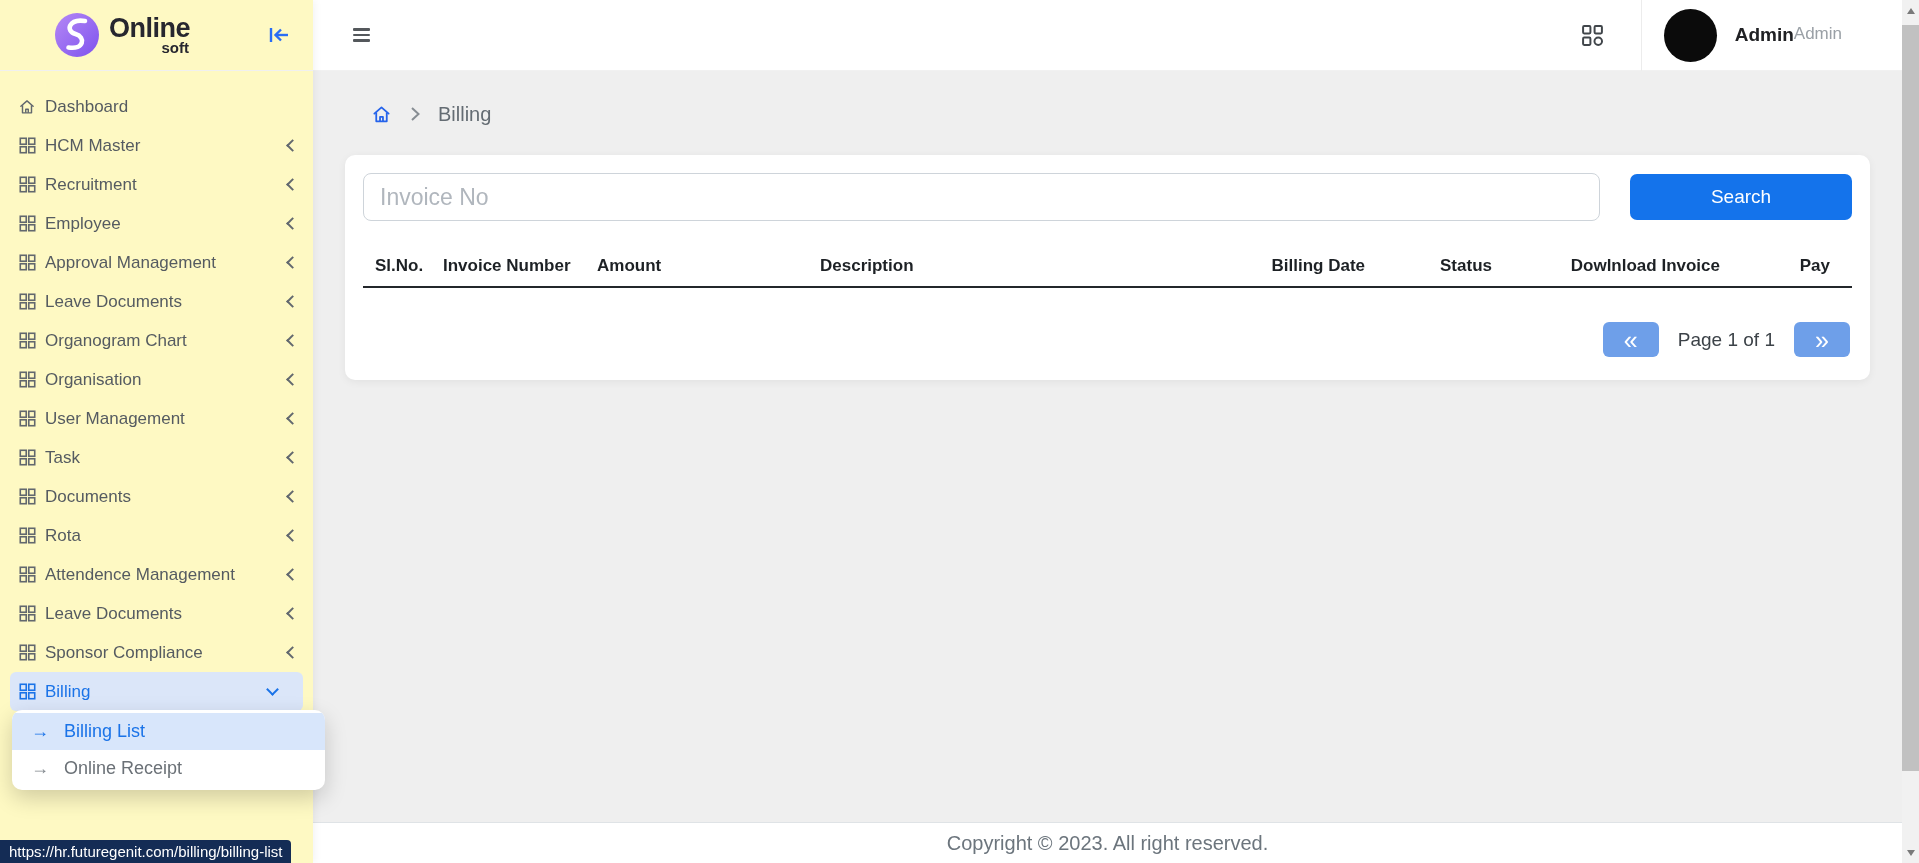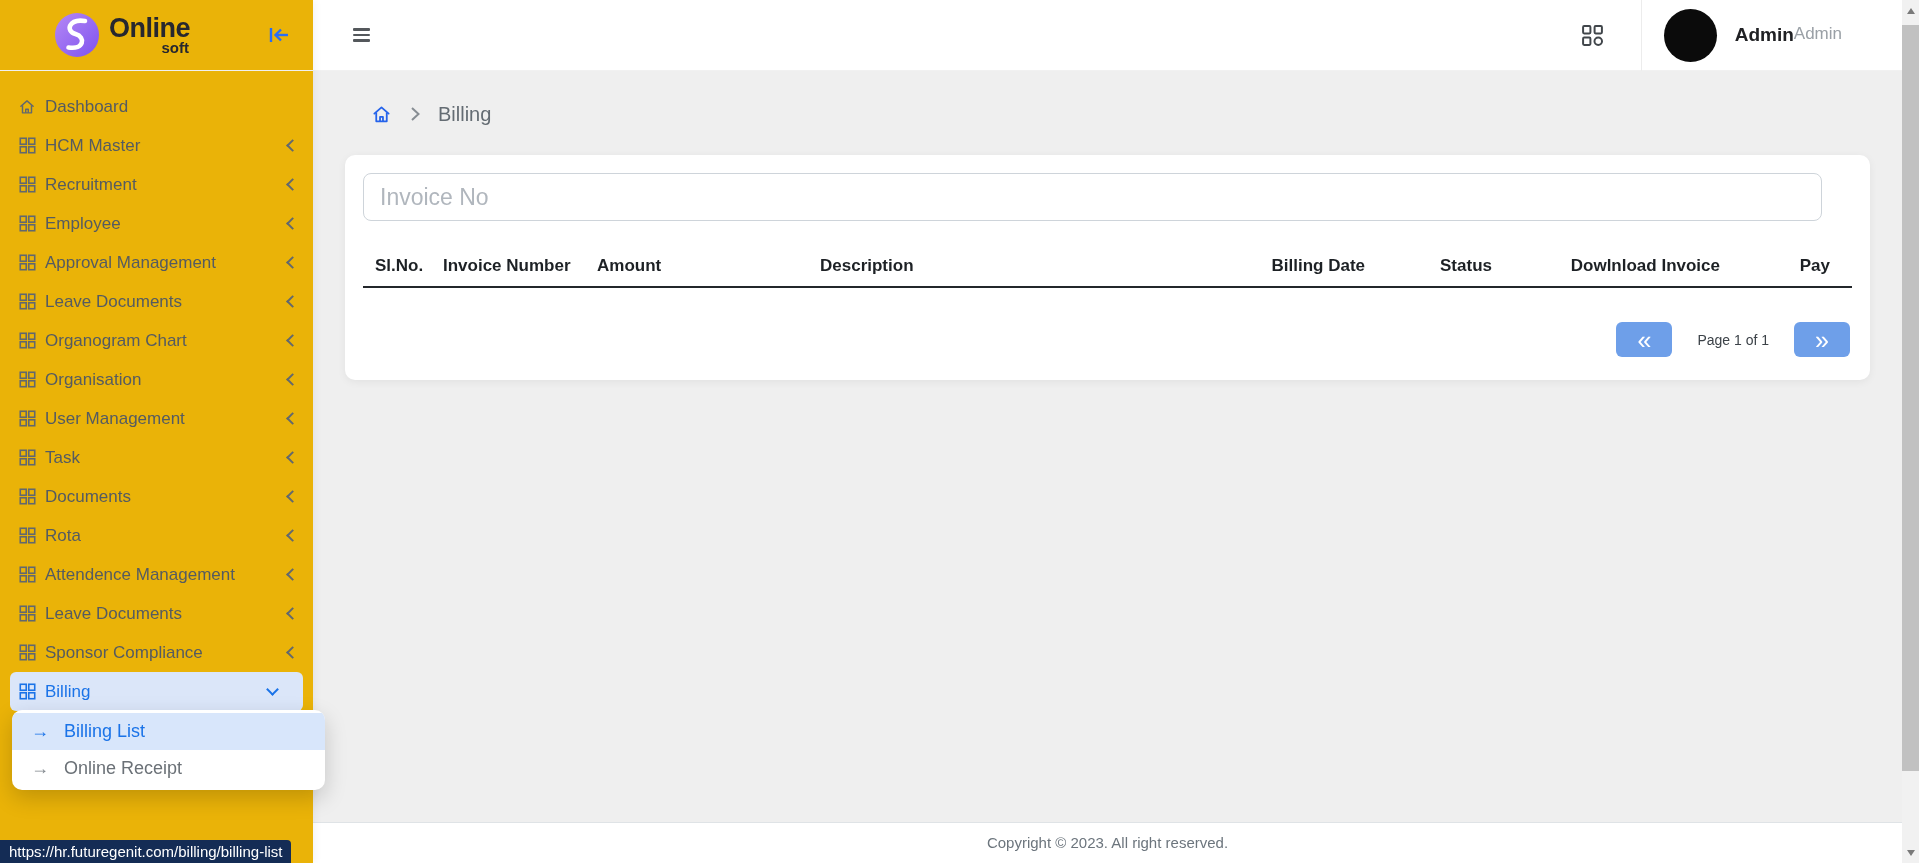--- a/index.html
+++ b/index.html
@@ -7,21 +7,21 @@
     --active-text:#1a73e8;
     --active-bg:#dbe6f9;
     --pg-blue:#6e9fe9;
     --statusbar-bg:#142c55;
   }
   *{box-sizing:border-box;}
   html,body{margin:0;padding:0;width:1919px;height:863px;overflow:hidden;
     background:#efefef;font-family:"Liberation Sans",sans-serif;}
 
   
-  #sidebar{position:absolute;left:0;top:0;width:313px;height:863px;background:#eab308;
+  #sidebar{position:absolute;left:0;top:0;width:313px;height:863px;background:#fef9c3;
     z-index:20;box-shadow:2px 0 8px rgba(0,0,0,.05);}
   #sidebar-header{height:71px;display:flex;align-items:center;padding-left:54px;
     border-bottom:1px solid #f0f0f0;position:relative;}
   .logo{display:flex;align-items:center;gap:9px;}
   .brand-text{display:flex;flex-direction:column;line-height:1;}
   .brand-name{font-size:27px;font-weight:700;color:#27272f;letter-spacing:-0.5px;}
   .brand-sub{font-size:15px;font-weight:700;color:#27272f;text-align:right;margin-top:-2px;padding-right:1px;}
   .collapse-btn{position:absolute;right:21px;top:50%;transform:translateY(-50%);cursor:pointer;
     background:none;border:none;padding:0;display:flex;}
   .menu{padding-top:16px;}
@@ -84,24 +84,24 @@
   table.billing th:nth-child(4){width:377px;}
   table.billing th:nth-child(5){width:180px;text-align:right;padding-right:12px;}
   table.billing th:nth-child(6){width:125px;text-align:right;padding-right:10px;}
   table.billing th:nth-child(7){width:230px;text-align:right;padding-right:12px;}
   table.billing th:nth-child(8){text-align:right;padding-right:22px;}
 
   .table-empty-space{height:34px;}
   .pagination{display:flex;justify-content:flex-end;align-items:center;gap:8px;padding-right:2px;}
   .pg-btn{width:56px;height:35px;background:var(--pg-blue);border:none;border-radius:6px;color:#fff;
     font-size:25px;line-height:30px;text-align:center;cursor:pointer;padding:0;}
-  .pg-label{font-size:14px;color:#3c4248;margin:0 17px;}
+  .pg-label{font-size:19px;color:#3c4248;margin:0 11px;}
 
   #footer{position:absolute;left:0;right:0;bottom:0;height:41px;background:#fff;
-    border-top:1px solid #dfe3e6;text-align:center;line-height:40px;font-size:15px;color:#6c757d;}
+    border-top:1px solid #dfe3e6;text-align:center;line-height:40px;font-size:20px;color:#6c757d;}
 
   
   #statusbar{position:absolute;left:0;bottom:0;height:23px;background:var(--statusbar-bg);color:#fff;
     font-size:15px;line-height:23px;padding:0 9px;border-top-right-radius:4px;z-index:50;white-space:nowrap;}
 
   
   #scrollbar{position:absolute;right:0;top:0;width:17px;height:863px;background:#f1f1f1;z-index:40;}
   .sb-thumb{position:absolute;left:0;top:25px;width:17px;height:746px;background:#c1c1c1;cursor:pointer;}
   .sb-arrow{position:absolute;left:0;width:17px;height:17px;display:flex;align-items:center;justify-content:center;cursor:pointer;}
   .sb-arrow.up{top:2px;}
@@ -376,20 +376,21 @@
     </svg>
     <svg width="20" height="20" viewBox="0 0 20 20">
       <polyline points="7,4 13.5,10 7,16" fill="none" stroke="#878d93" stroke-width="2"></polyline>
     </svg>
     <span class="crumb-current">Billing</span>
   </div>
 
   <div class="card">
     <div class="search-row">
       <input class="search-input" type="text" placeholder="Invoice No" style="">
+      <button class="search-btn">Search</button>
     </div>
 
     <table class="billing">
       <thead>
           <tr id="billing-head-row">
             <th>Sl.No.</th>
             <th>Invoice Number</th>
             <th>Amount</th>
             <th>Description</th>
             <th>Billing Date</th>

